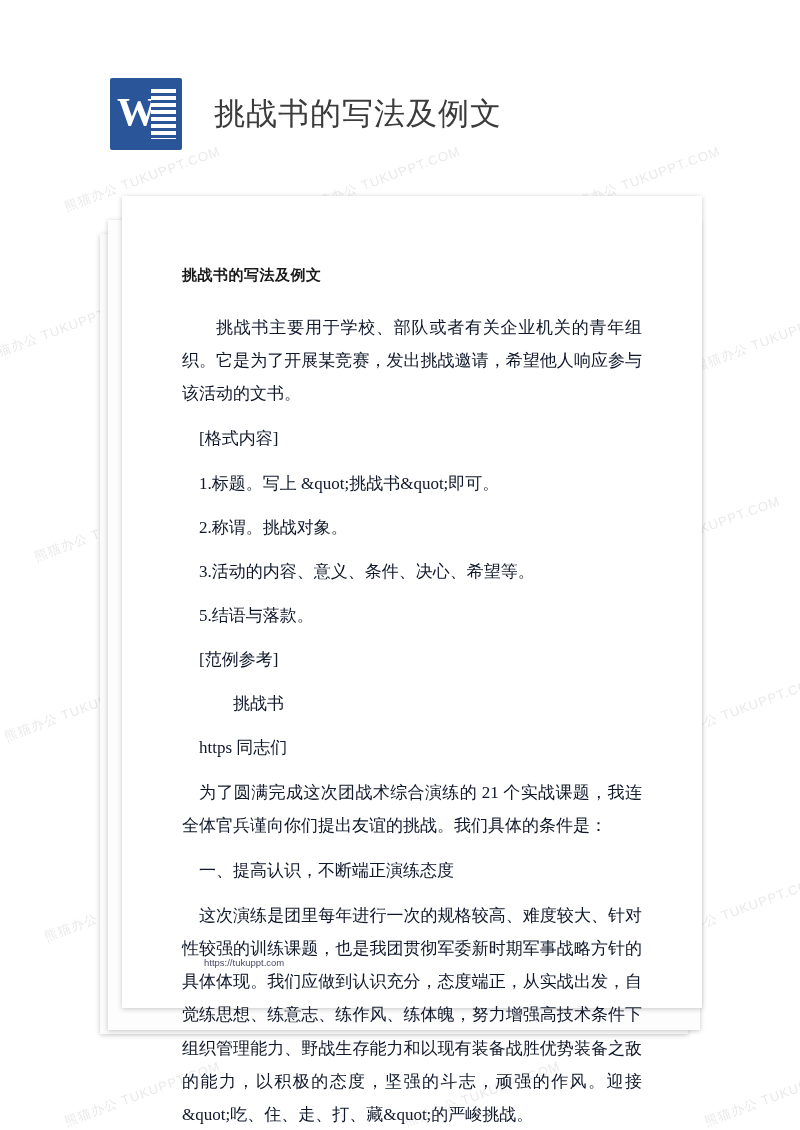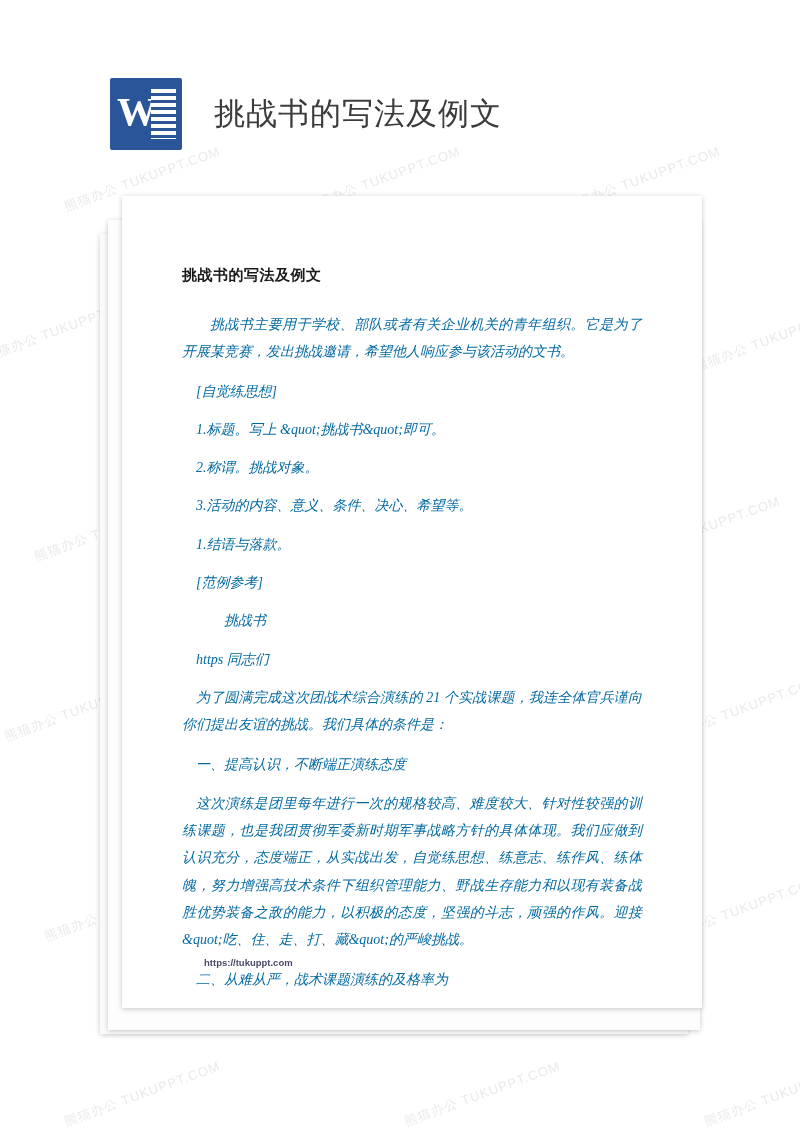--- a/index.html
+++ b/index.html
@@ -135,42 +135,40 @@
   }
   .doc-heading {
     font-size: 15px;
     color: #1a1a1a;
     font-family: "Liberation Sans", sans-serif;
     font-weight: bold;
     margin-bottom: 26px;
     letter-spacing: 0.5px;
   }
   p.para {
-    font-size: 14px;
+    font-size: 17px;
     line-height: 1.95;
-    color: #0369a1;
+    color: #0f172a;
     font-family: "Liberation Serif", serif;
     margin: 0 0 12px 0;
     text-align: justify;
-    font-style: italic;
   }
   p.indent2 { text-indent: 2em; }
   p.indent1 { text-indent: 1em; }
   p.center-ish { text-indent: 3em; }
   p.tight { margin-bottom: 11px; }
 
   .doc-footer-url {
     position: absolute;
     left: 82px;
     bottom: 40px;
     font-size: 9.5px;
     color: #4a4a6a;
     font-family: "Liberation Sans", sans-serif;
     z-index: 5;
-    font-weight: bold;
   }
 </style>
 </head>
 <body>
 
 <div class="watermark-layer">
   <div class="wm" style="left:60px; top:170px;">熊猫办公 TUKUPPT.COM</div>
   <div class="wm" style="left:300px; top:170px;">熊猫办公 TUKUPPT.COM</div>
   <div class="wm" style="left:560px; top:170px;">熊猫办公 TUKUPPT.COM</div>
   <div class="wm" style="left:-20px; top:320px;">熊猫办公 TUKUPPT.COM</div>
@@ -200,25 +198,25 @@
 
 <div class="page-stack">
   <div class="sheet sheet-back2"></div>
   <div class="sheet sheet-back1"></div>
   <div class="sheet sheet-front"></div>
 
   <div class="page-content">
     <div class="doc-inner">
       <div class="doc-heading">挑战书的写法及例文</div>
       <p class="para indent2">挑战书主要用于学校、部队或者有关企业机关的青年组织。它是为了开展某竞赛，发出挑战邀请，希望他人响应参与该活动的文书。</p>
-      <p class="para indent1 tight">[自觉练思想]</p>
+      <p class="para indent1 tight">[格式内容]</p>
       <p class="para indent1 tight">1.标题。写上 &amp;quot;挑战书&amp;quot;即可。</p>
       <p class="para indent1 tight">2.称谓。挑战对象。</p>
       <p class="para indent1 tight">3.活动的内容、意义、条件、决心、希望等。</p>
-      <p class="para indent1 tight">1.结语与落款。</p>
+      <p class="para indent1 tight">5.结语与落款。</p>
       <p class="para indent1 tight">[范例参考]</p>
       <p class="para center-ish tight">挑战书</p>
       <p class="para indent1 tight">https 同志们</p>
       <p class="para indent1">为了圆满完成这次团战术综合演练的 21 个实战课题，我连全体官兵谨向你们提出友谊的挑战。我们具体的条件是：</p>
       <p class="para indent1">一、提高认识，不断端正演练态度</p>
       <p class="para indent1">这次演练是团里每年进行一次的规格较高、难度较大、针对性较强的训练课题，也是我团贯彻军委新时期军事战略方针的具体体现。我们应做到认识充分，态度端正，从实战出发，自觉练思想、练意志、练作风、练体魄，努力增强高技术条件下组织管理能力、野战生存能力和以现有装备战胜优势装备之敌的能力，以积极的态度，坚强的斗志，顽强的作风。迎接&amp;quot;吃、住、走、打、藏&amp;quot;的严峻挑战。</p>
       <p class="para indent1">二、从难从严，战术课题演练的及格率为</p>
     </div>
     <div class="doc-footer-url">https://tukuppt.com</div>
   </div>

